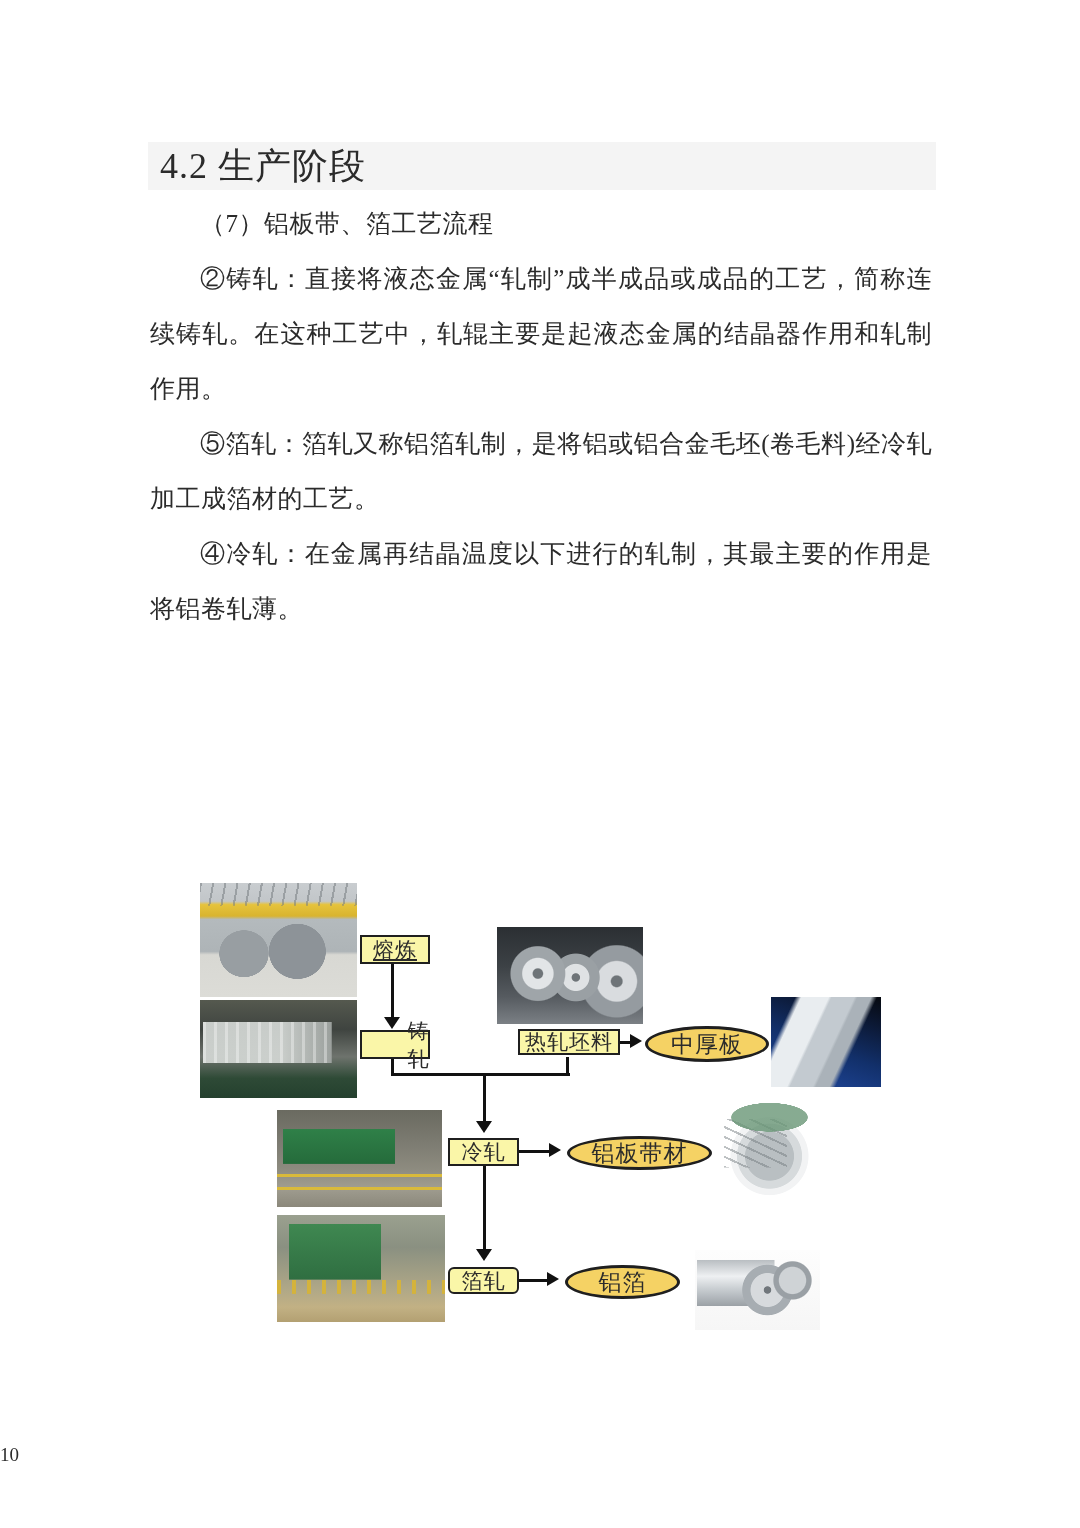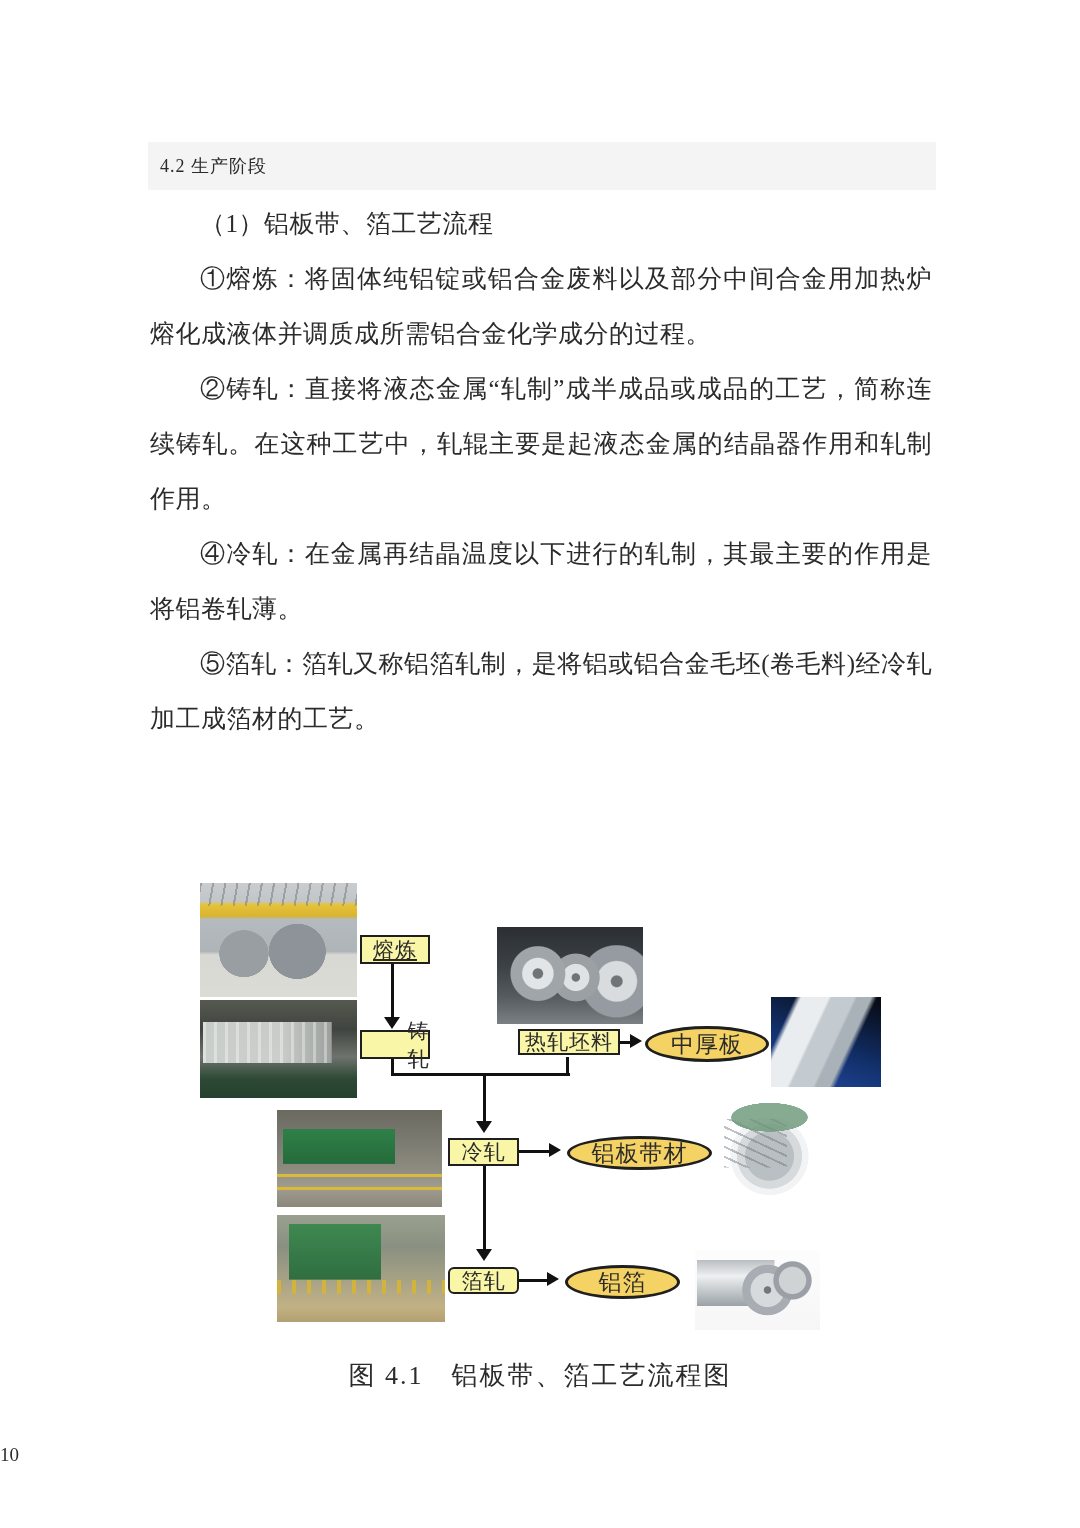--- a/index.html
+++ b/index.html
@@ -10,21 +10,21 @@
   .page{
     position:relative; width:1080px; height:1528px; margin:0 auto;
     background:#ffffff; overflow:hidden;
     font-family:"Liberation Serif","DejaVu Serif",serif;
     color:var(--text-color);
   }
   .heading-band{
     position:absolute; left:148px; top:142px; width:788px; height:48px;
     background:var(--heading-band); display:flex; align-items:center;
   }
-  .heading-band span{font-size:18px; padding-left:12px; letter-spacing:1px;}
+  .heading-band span{font-size:36px; padding-left:12px; letter-spacing:1px;}
   .body-text{
     position:absolute; left:150px; top:196px; width:782px;
     font-size:25px; line-height:55px; text-align:justify;
   }
   .body-text p{margin:0; text-indent:2em; letter-spacing:0.5px;}
   
   .flow{position:absolute; inset:0;}
   .photo{position:absolute; background-repeat:no-repeat;}
   .ph-smelt{
     left:200px; top:883px; width:157px; height:114px;
@@ -121,25 +121,24 @@
 </head>
 <body>
 
 <div class="page">
 
   <div class="heading-band">
     <span>4.2 生产阶段</span>
   </div>
 
   <div class="body-text">
-    <p>（1）铝板带、箔工艺流程</p>
-    <p>①熔炼：将固体纯铝锭或铝合金废料以及部分中间合金用加热炉熔化成液体并调质成所需铝合金化学成分的过程。</p>
+    <p>（7）铝板带、箔工艺流程</p>
     <p>②铸轧：直接将液态金属“轧制”成半成品或成品的工艺，简称连续铸轧。在这种工艺中，轧辊主要是起液态金属的结晶器作用和轧制作用。</p>
+    <p>⑤箔轧：箔轧又称铝箔轧制，是将铝或铝合金毛坯(卷毛料)经冷轧加工成箔材的工艺。</p>
     <p>④冷轧：在金属再结晶温度以下进行的轧制，其最主要的作用是将铝卷轧薄。</p>
-    <p>⑤箔轧：箔轧又称铝箔轧制，是将铝或铝合金毛坯(卷毛料)经冷轧加工成箔材的工艺。</p>
   </div>
 
   <div class="flow">
 
     <div class="photo ph-smelt"></div>
     <div class="photo ph-cast"></div>
     <div class="photo ph-cold"></div>
     <div class="photo ph-foilm"></div>
     <div class="photo ph-coils"></div>
     <div class="photo ph-plate"></div>
@@ -171,16 +170,15 @@
     <div class="node n-cast">铸轧</div>
     <div class="node n-hot">热轧坯料</div>
     <div class="node n-cold">冷轧</div>
     <div class="node n-foil">箔轧</div>
 
     <div class="oval o-plate">中厚板</div>
     <div class="oval o-sheet">铝板带材</div>
     <div class="oval o-foil">铝箔</div>
   </div>
 
-  <div class="fig-caption">图 4.1　铝板带、箔工艺流程图</div>
   <div class="page-number">10</div>
 
 </div>
 
 </body></html>

